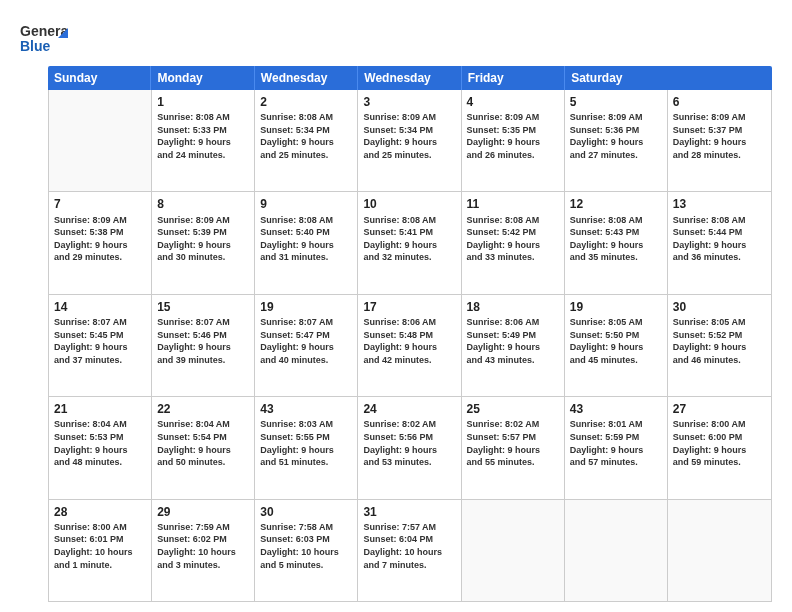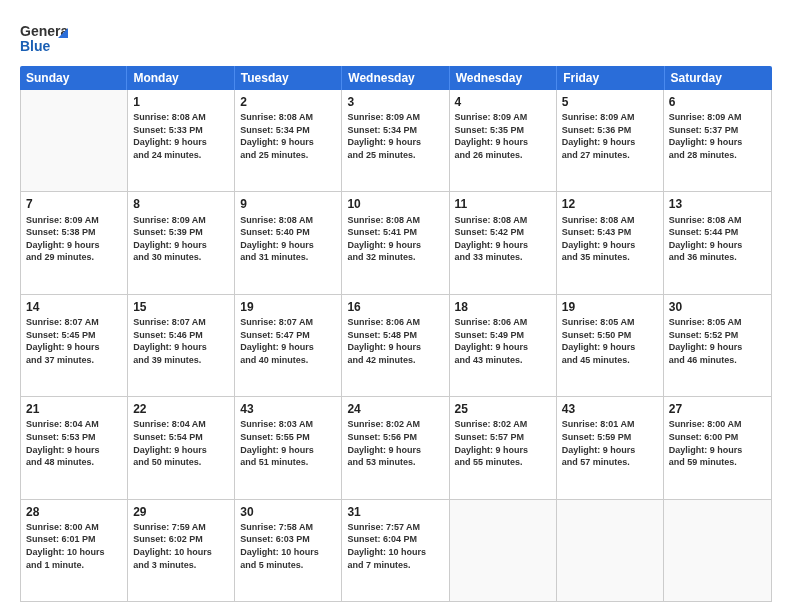--- a/index.html
+++ b/index.html
@@ -33,20 +33,21 @@
       line-height: 1.1;
     }
     .title-block p {
       font-size: 15px;
       color: #444;
     }
     .calendar {
       flex: 1;
       display: flex;
       flex-direction: column;
+      margin-left: 28px;
     }
     .cal-header {
       display: grid;
       grid-template-columns: repeat(7, 1fr);
       background: #2a6dd9;
       border-radius: 2px 2px 0 0;
     }
     .cal-header-cell {
       color: #fff;
       font-size: 12px;
@@ -124,21 +125,20 @@
     <div class="title-block">
       <h1></h1>
       <p></p>
     </div>
   </div>
 
   <div class="calendar">
     <div class="cal-header" id="cal-header">
         <div class="cal-header-cell">Sunday</div>
         <div class="cal-header-cell">Monday</div>
-        <div class="cal-header-cell">Tuesday</div>
         <div class="cal-header-cell">Wednesday</div>
         <div class="cal-header-cell">Wednesday</div>
         <div class="cal-header-cell">Friday</div>
         <div class="cal-header-cell">Saturday</div>
       </div>
     <div class="cal-body" id="cal-body">
         <div class="cal-row">
           <div class="cal-cell empty"></div>
           <div class="cal-cell">
             <span class="day-num">1</span>
@@ -202,21 +202,21 @@
           </div>
           <div class="cal-cell">
             <span class="day-num">15</span>
             <div class="sun-info">Sunrise: 8:07 AM<br>Sunset: 5:46 PM<br>Daylight: 9 hours<br>and 39 minutes.</div>
           </div>
           <div class="cal-cell">
             <span class="day-num">19</span>
             <div class="sun-info">Sunrise: 8:07 AM<br>Sunset: 5:47 PM<br>Daylight: 9 hours<br>and 40 minutes.</div>
           </div>
           <div class="cal-cell">
-            <span class="day-num">16</span>
+            <span class="day-num">17</span>
             <div class="sun-info">Sunrise: 8:06 AM<br>Sunset: 5:48 PM<br>Daylight: 9 hours<br>and 42 minutes.</div>
           </div>
           <div class="cal-cell">
             <span class="day-num">18</span>
             <div class="sun-info">Sunrise: 8:06 AM<br>Sunset: 5:49 PM<br>Daylight: 9 hours<br>and 43 minutes.</div>
           </div>
           <div class="cal-cell">
             <span class="day-num">19</span>
             <div class="sun-info">Sunrise: 8:05 AM<br>Sunset: 5:50 PM<br>Daylight: 9 hours<br>and 45 minutes.</div>
           </div>

